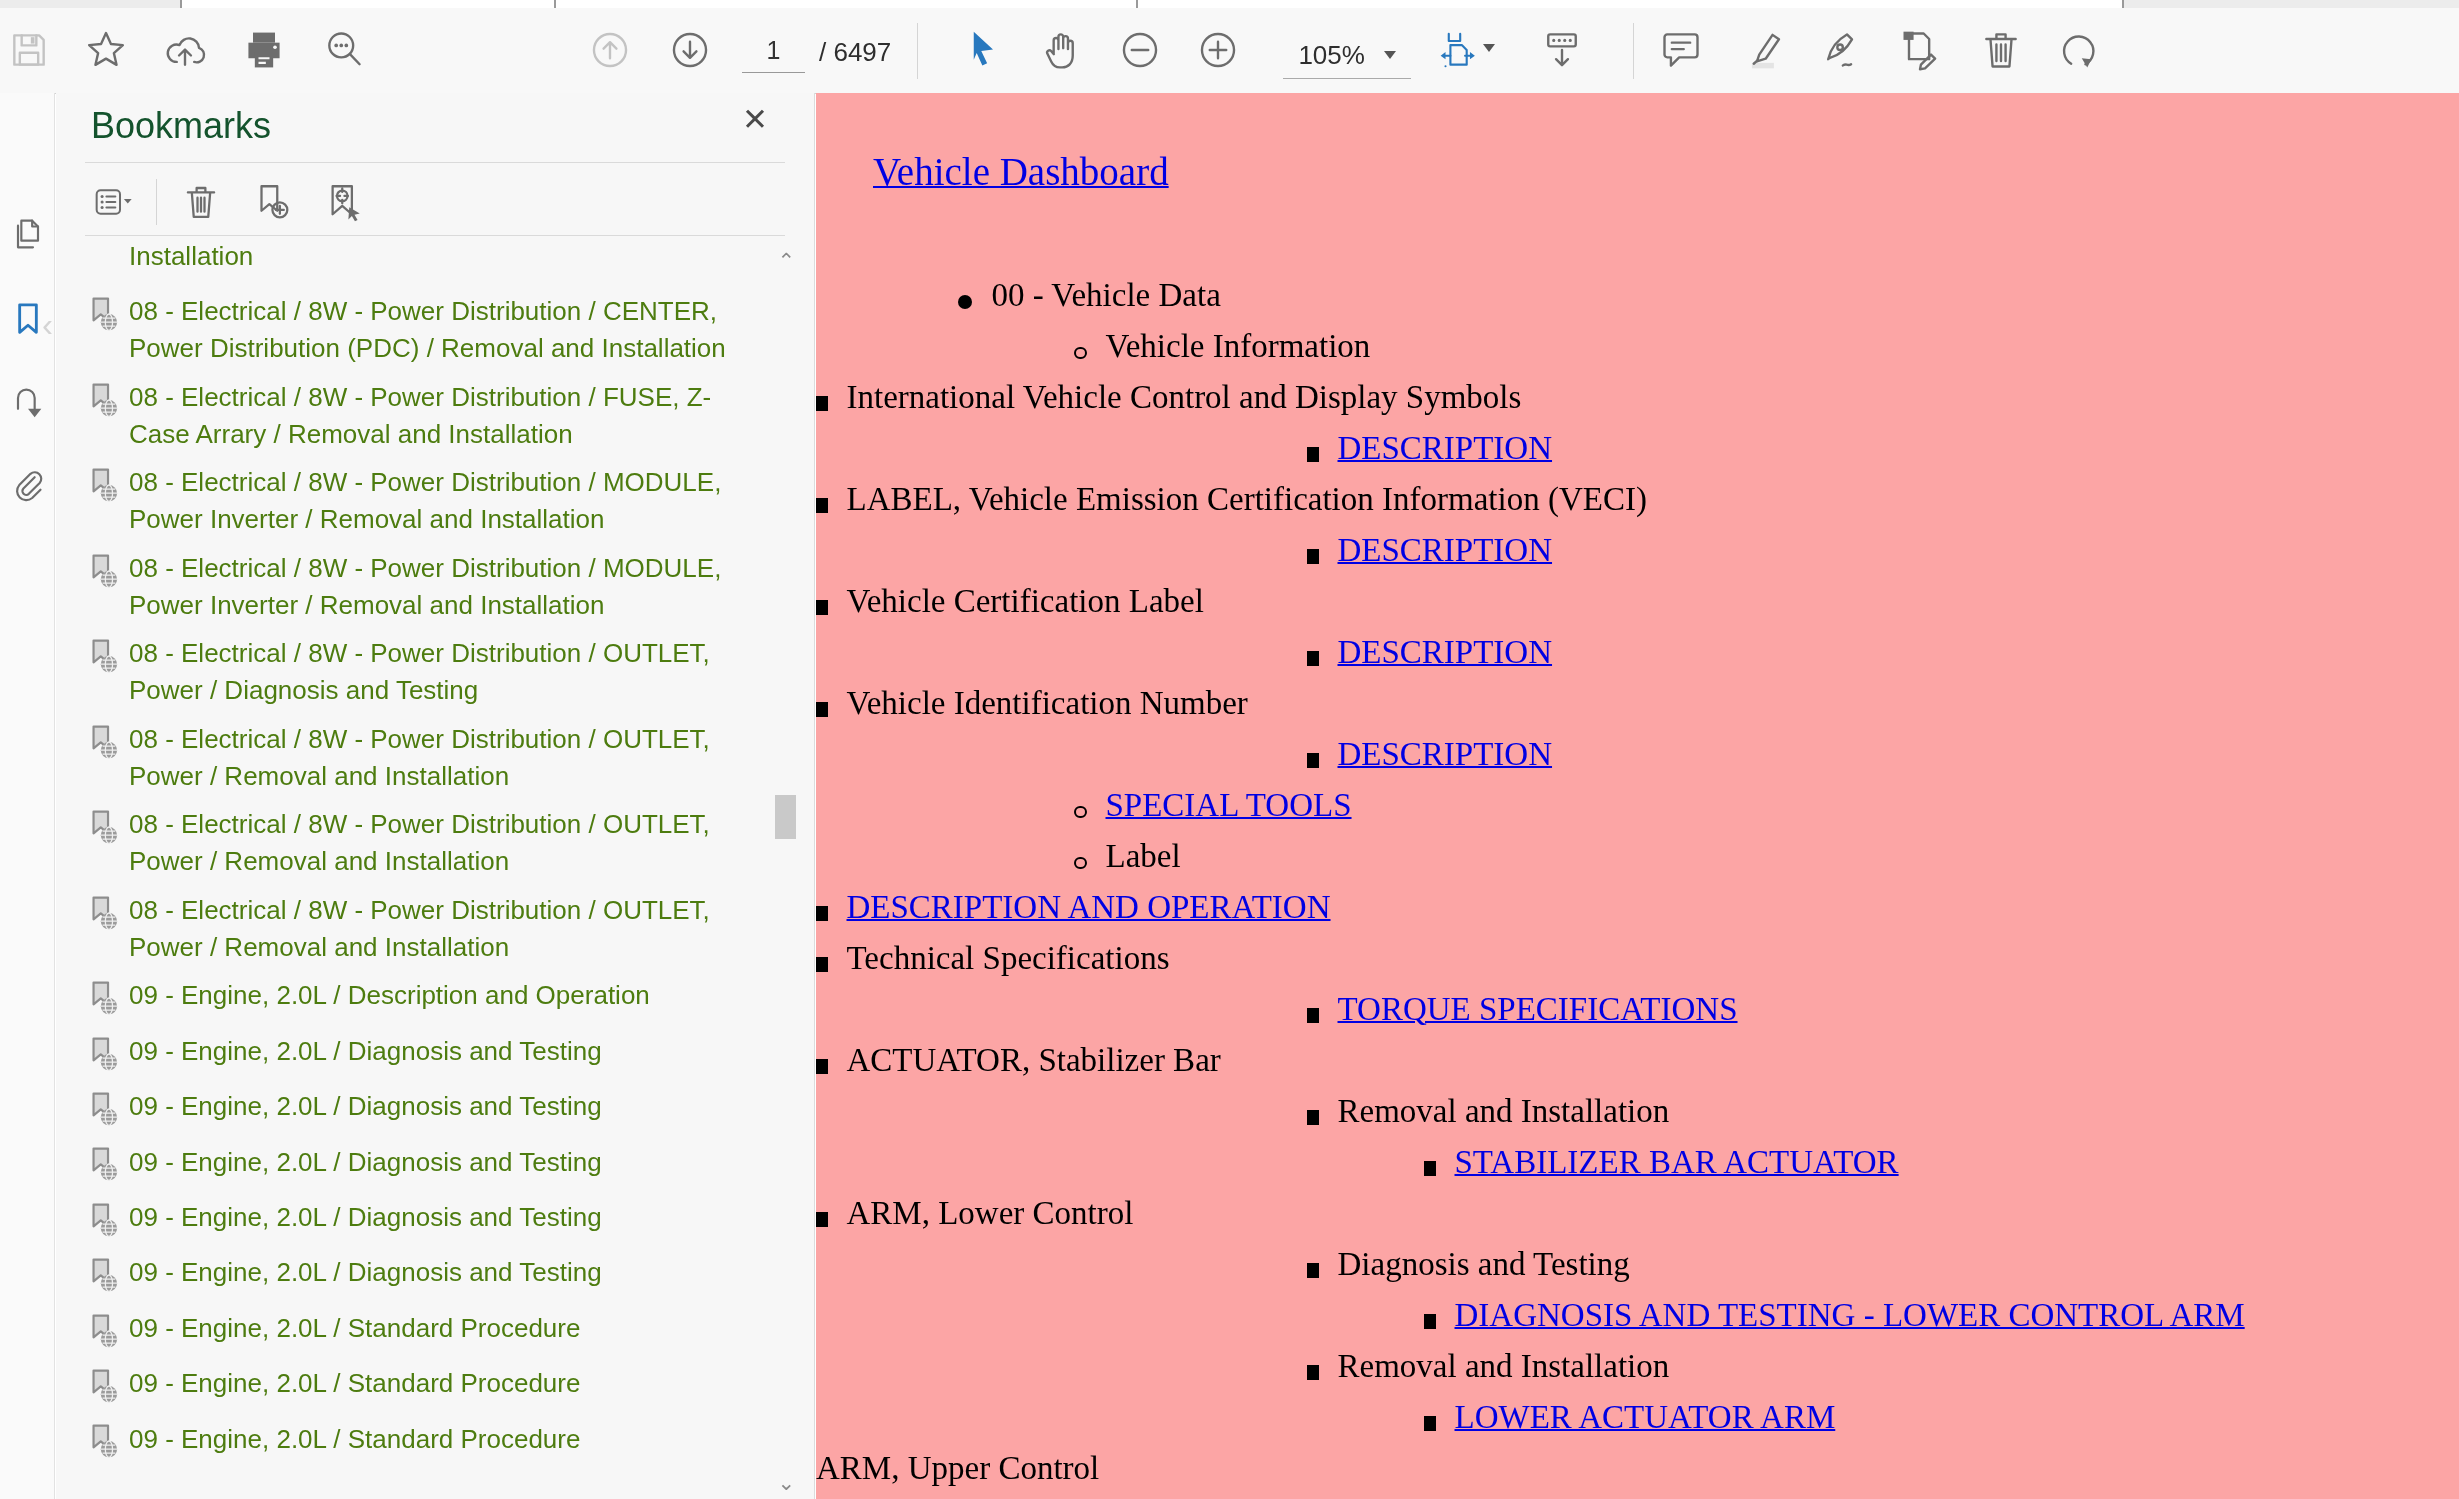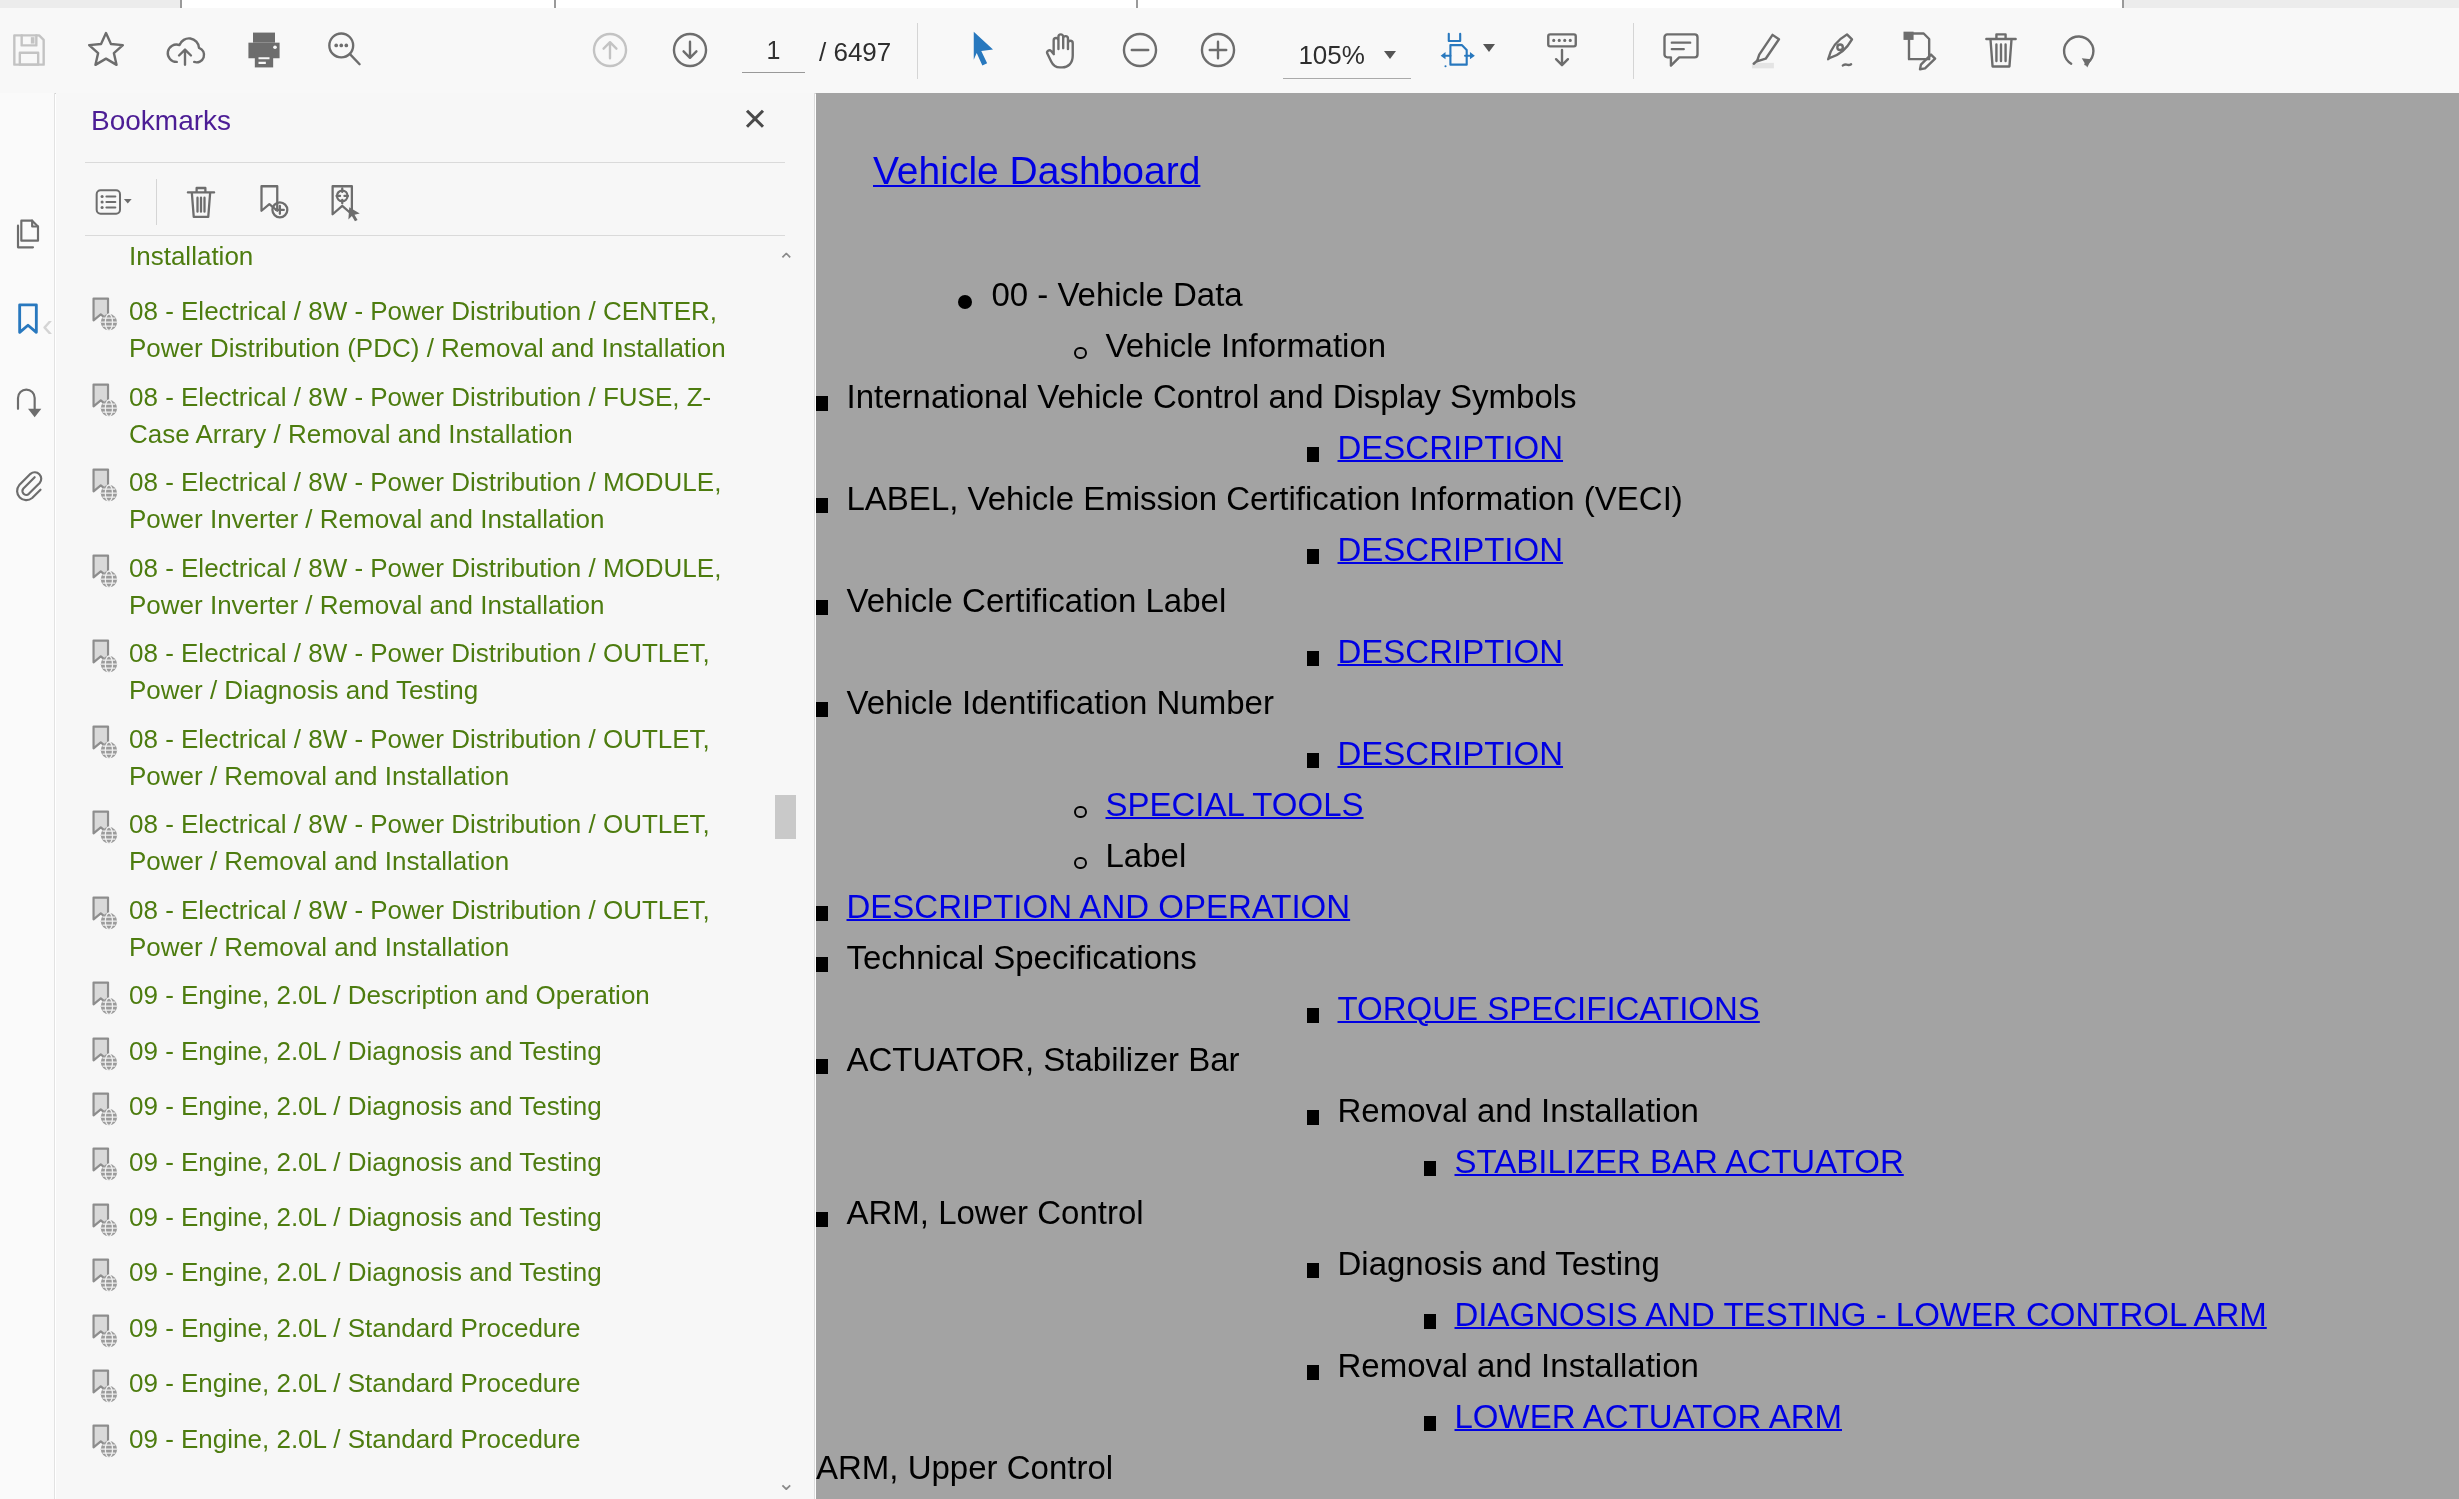--- a/index.html
+++ b/index.html
@@ -40,21 +40,21 @@
   #rail { position:absolute; left:0; top:93px; width:55px; height:1406px;
           background:#fafafa; border-right:1px solid #e2e2e2; }
   .rbtn { position:absolute; left:2.9px; width:50px; height:54px; display:flex;
           align-items:center; justify-content:center; }
   .rbtn svg { width:40px; height:40px; }
   #rail-active-notch { position:absolute; left:42px; top:213px; font-size:33px; color:#d4d4d4; }
 
   
   #panel { position:absolute; left:56px; top:93px; width:759px; height:1406px;
            background:#f7f7f7; border-right:1px solid #dcdcdc; }
-  #panel-title { position:absolute; left:35px; top:11.5px; font-size:28px; color:#4c1d95; }
+  #panel-title { position:absolute; left:35px; top:11.5px; font-size:36px; color:#14532d; }
   #panel-close { position:absolute; right:46px; top:7.7px; font-size:31px; color:#4a4a4a;
                  font-weight:400; cursor:default; }
   .panel-hr { position:absolute; left:29px; right:29px; height:1px; background:#dadada; }
   #panel-tools { position:absolute; left:29px; top:77px; height:63px; display:flex;
                  align-items:center; gap:15.4px; }
   .pbtn { width:56px; height:56px; display:flex; align-items:center; justify-content:center; }
   .pbtn svg { width:42px; height:42px; }
   .pdiv { width:1px; height:46px; background:#d5d5d5; }
 
   #bm-list { position:absolute; left:29px; top:145px; width:688px; height:1261px; overflow:hidden; }
@@ -68,22 +68,22 @@
   #bm-scroll { position:absolute; right:13.4px; top:152px; bottom:0; width:29px; }
   .sb-arrow { position:absolute; left:5.8px; font-size:21px; color:#8a8a8a; }
   #bm-thumb { position:absolute; left:3.8px; top:550px; width:21px; height:44px; background:#c9c9c9; }
 
   
   #collapse-arrow { position:absolute; left:819px; top:795px; width:0; height:0;
                     border-top:10.6px solid transparent; border-bottom:10.6px solid transparent;
                     border-right:13.4px solid #6f6f6f; }
 
   
-  #doc { position:absolute; left:816px; top:93px; width:1644px; height:1406px; background:#a3a3a3;
-         font-family:Liberation Sans, sans-serif; overflow:hidden; }
+  #doc { position:absolute; left:816px; top:93px; width:1644px; height:1406px; background:#fca5a5;
+         font-family:Liberation Serif, serif; overflow:hidden; }
   #doc-title { position:absolute; left:57px; top:56px; font-size:39px; color:#0000e3;
                text-decoration:underline; text-decoration-thickness:1.9px; cursor:pointer; }
   #outline { position:absolute; left:0; top:174px; width:1644px; }
   .o-row { height:51px; padding-top:5.8px; display:flex; align-items:center; }
   .o-bullet { flex:0 0 auto; margin-right:19px; }
   .b1 { width:14.4px; height:14.4px; border-radius:50%; background:#000; margin-top:13.4px; }
   .b2 { width:12.5px; height:12.5px; border-radius:50%; border:2.4px solid #000; margin-top:13.4px; }
   .b3 { width:11.5px; height:14.4px; background:#000; margin-top:12.5px; }
   .o-text { font-size:33px; color:#000; line-height:38px; white-space:nowrap; }
   .o-text.link { color:#0000e3; text-decoration:underline; text-decoration-thickness:1.9px; cursor:pointer; }

